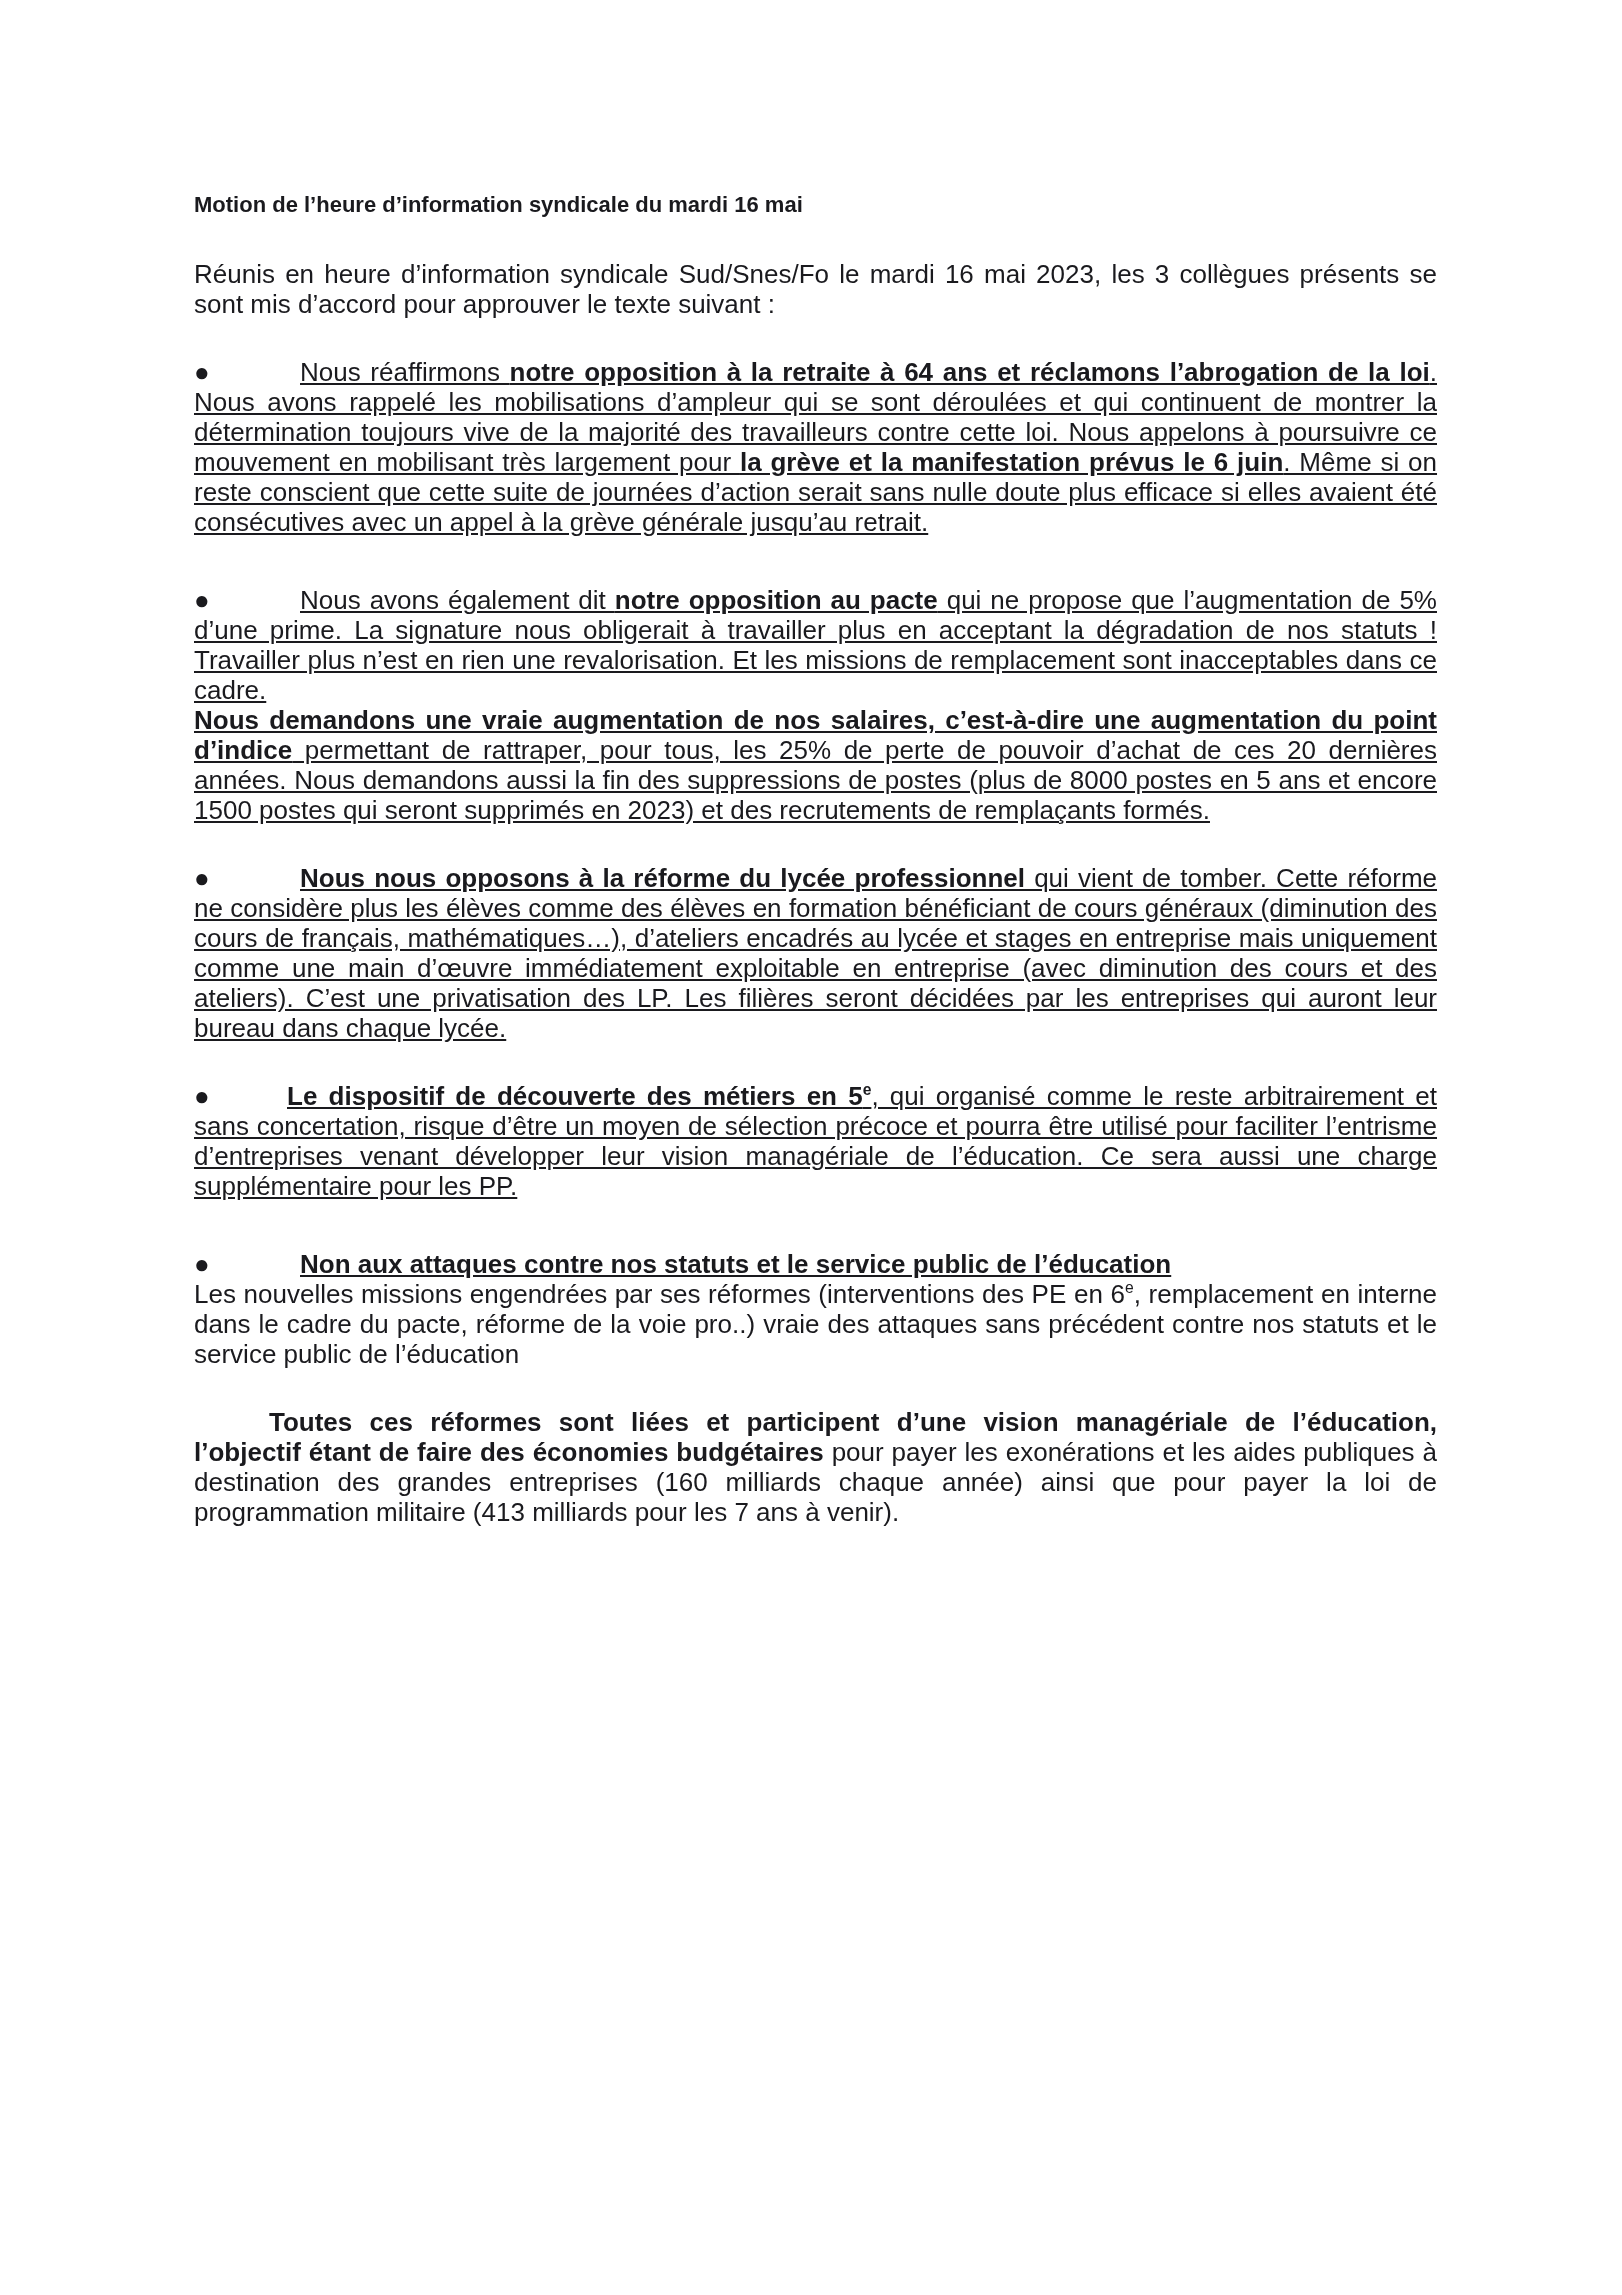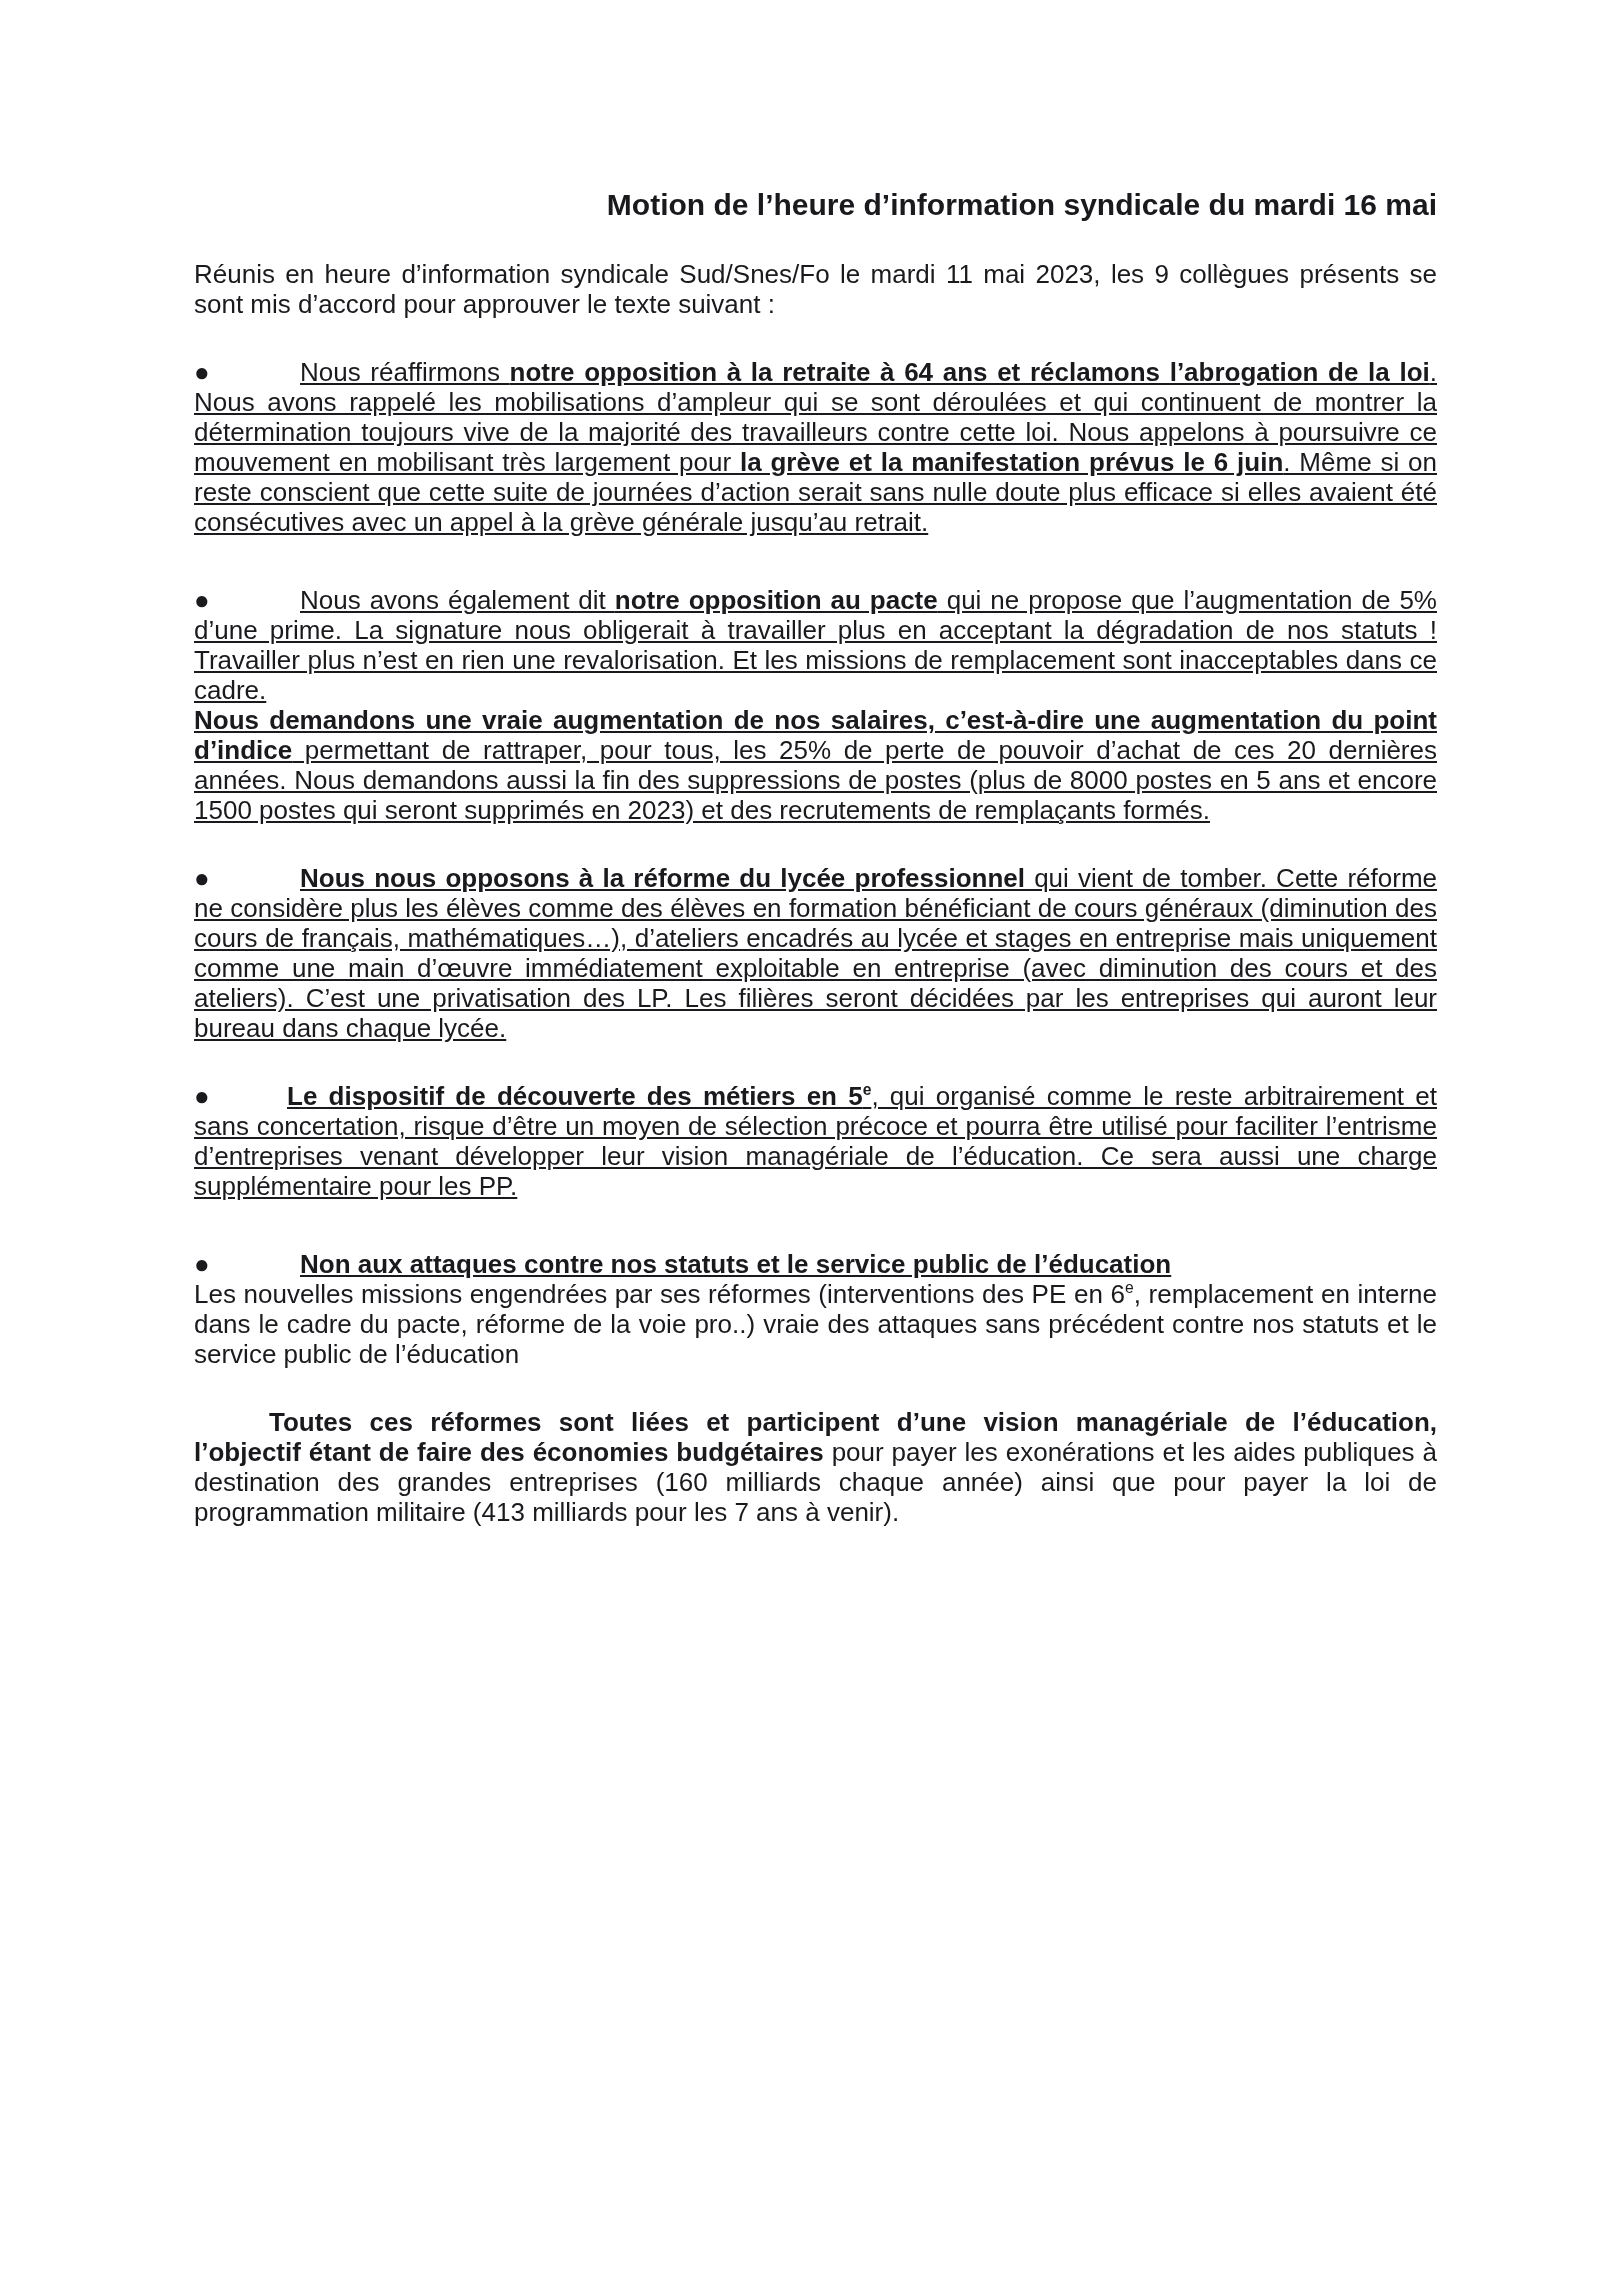--- a/index.html
+++ b/index.html
@@ -5,42 +5,42 @@
   html, body { margin: 0; padding: 0; background: #ffffff; }
   body { width: 1623px; height: 2295px; position: relative; overflow: hidden; }
   .page {
     position: absolute; left: 194px; top: 190px; width: 1243px;
     font-family: "Liberation Sans", sans-serif;
     color: #1a1a1e;
     font-size: 26px;
     line-height: 30px;
   }
   .title {
-    text-align: right; font-weight: bold; font-size: 30px; line-height: 30px;
+    text-align: left; font-weight: bold; font-size: 22px; line-height: 30px;
     margin: 0 0 39px 0;
   }
   p { margin: 0; text-align: justify; }
   .intro { margin-bottom: 38px; }
   .bullet-para { margin-bottom: 38px; text-decoration: underline; }
   .bullet-para.tight { margin-bottom: 0; margin-top: 48px; }
   .bullet { display: inline-block; width: 106px; }
   .bullet-dot { font-weight: normal; }
   b { font-weight: bold; }
   sup { font-size: 15.7px; line-height: 0; vertical-align: super; }
   .sub-para { margin-bottom: 38px; }
   .final { text-indent: 75px; }
 </style>
 </head>
 <body>
 
 <div class="page">
 
   <p class="title">Motion de l’heure d’information syndicale du mardi 16 mai</p>
 
-  <p class="intro">Réunis en heure d’information syndicale Sud/Snes/Fo le mardi 11 mai 2023, les 9 collègues présents se sont mis d’accord pour approuver le texte suivant :</p>
+  <p class="intro">Réunis en heure d’information syndicale Sud/Snes/Fo le mardi 16 mai 2023, les 3 collègues présents se sont mis d’accord pour approuver le texte suivant :</p>
 
   <p class="bullet-para">
     <span class="bullet"><span class="bullet-dot">●</span></span><span>Nous réaffirmons </span><b>notre opposition à la retraite à 64 ans et réclamons l’abrogation de la loi</b><span>. Nous avons rappelé les mobilisations d’ampleur qui se sont déroulées et qui continuent de montrer la détermination toujours vive de la majorité des travailleurs contre cette loi. Nous appelons à poursuivre ce mouvement en mobilisant très largement pour </span><b>la grève et la manifestation prévus le 6 juin</b><span>. Même si on reste conscient que cette suite de journées d’action serait sans nulle doute plus efficace si elles avaient été consécutives avec un appel à la grève générale jusqu’au retrait.</span>
   </p>
 
   <p class="bullet-para tight">
     <span class="bullet"><span class="bullet-dot">●</span></span><span>Nous avons également dit </span><b>notre opposition au pacte</b><span> qui ne propose que l’augmentation de 5% d’une prime. La signature nous obligerait à travailler plus en acceptant la dégradation de nos statuts ! Travailler plus n’est en rien une revalorisation. Et les missions de remplacement sont inacceptables dans ce cadre.</span>
   </p>
   <p class="bullet-para">
     <b>Nous demandons une vraie augmentation de nos salaires, c’est-à-dire une augmentation du point d’indice</b><span> permettant de rattraper, pour tous, les 25% de perte de pouvoir d’achat de ces 20 dernières années. Nous demandons aussi la fin des suppressions de postes (plus de 8000 postes en 5 ans et encore 1500 postes qui seront supprimés en 2023) et des recrutements de remplaçants formés.</span>

